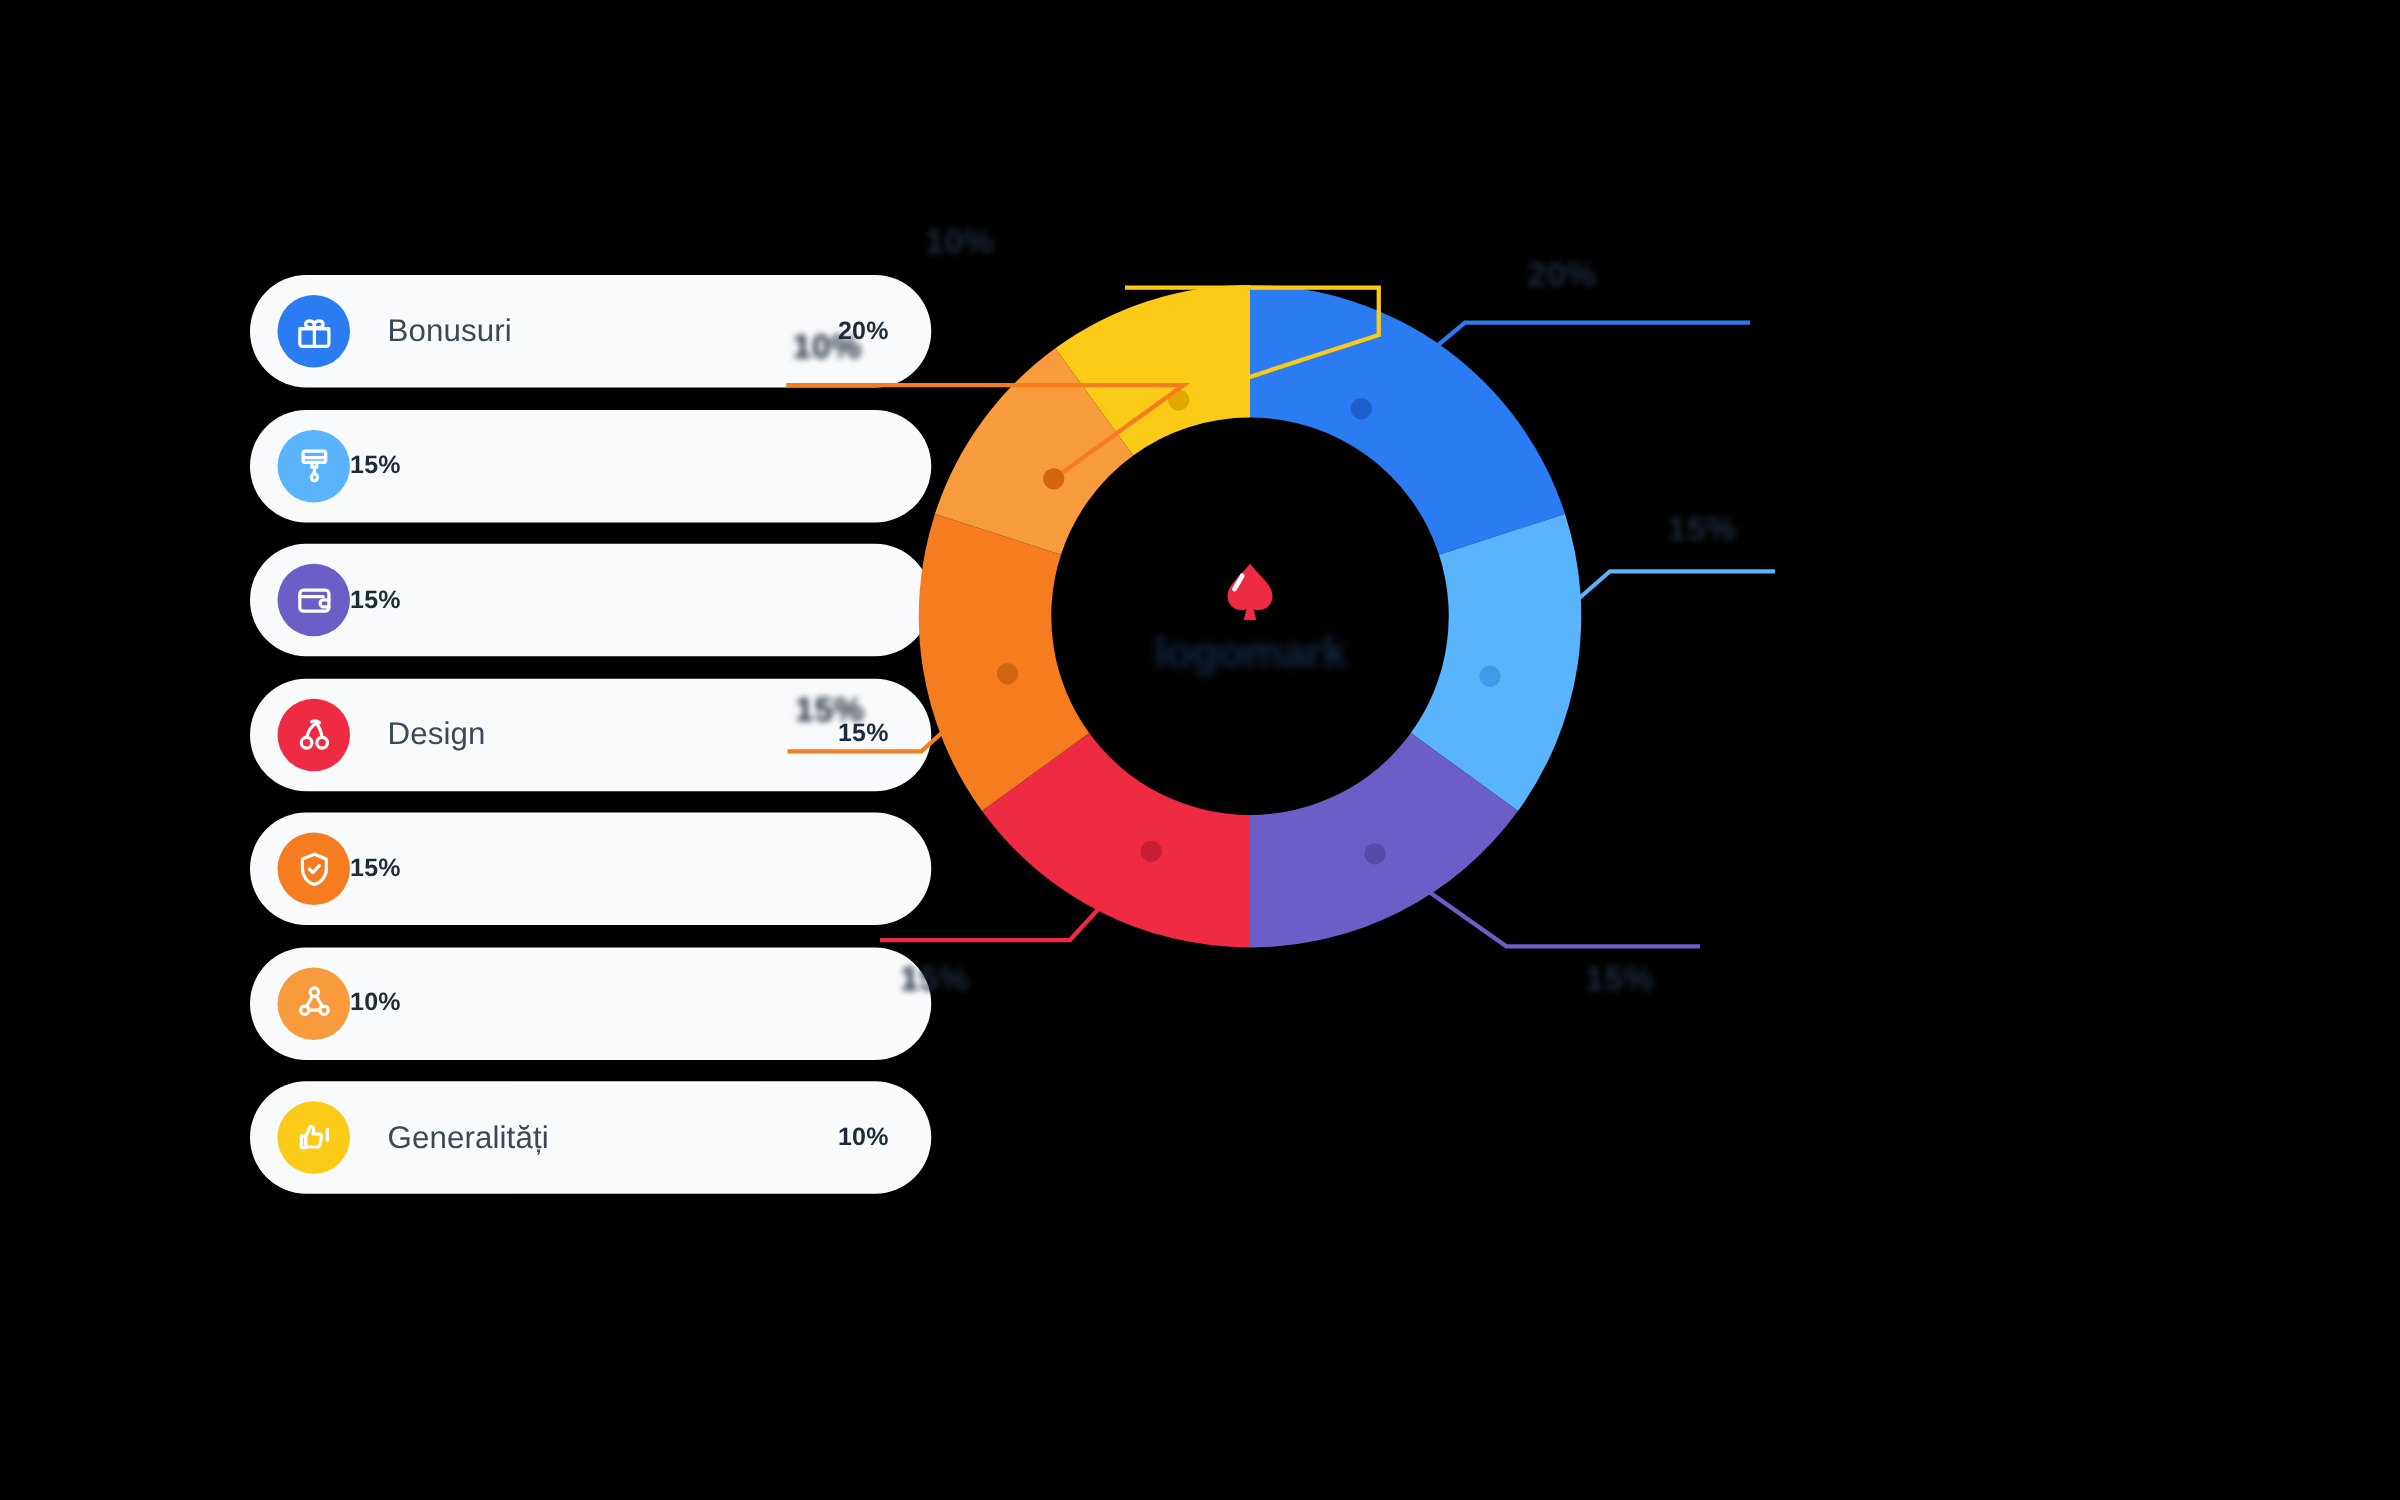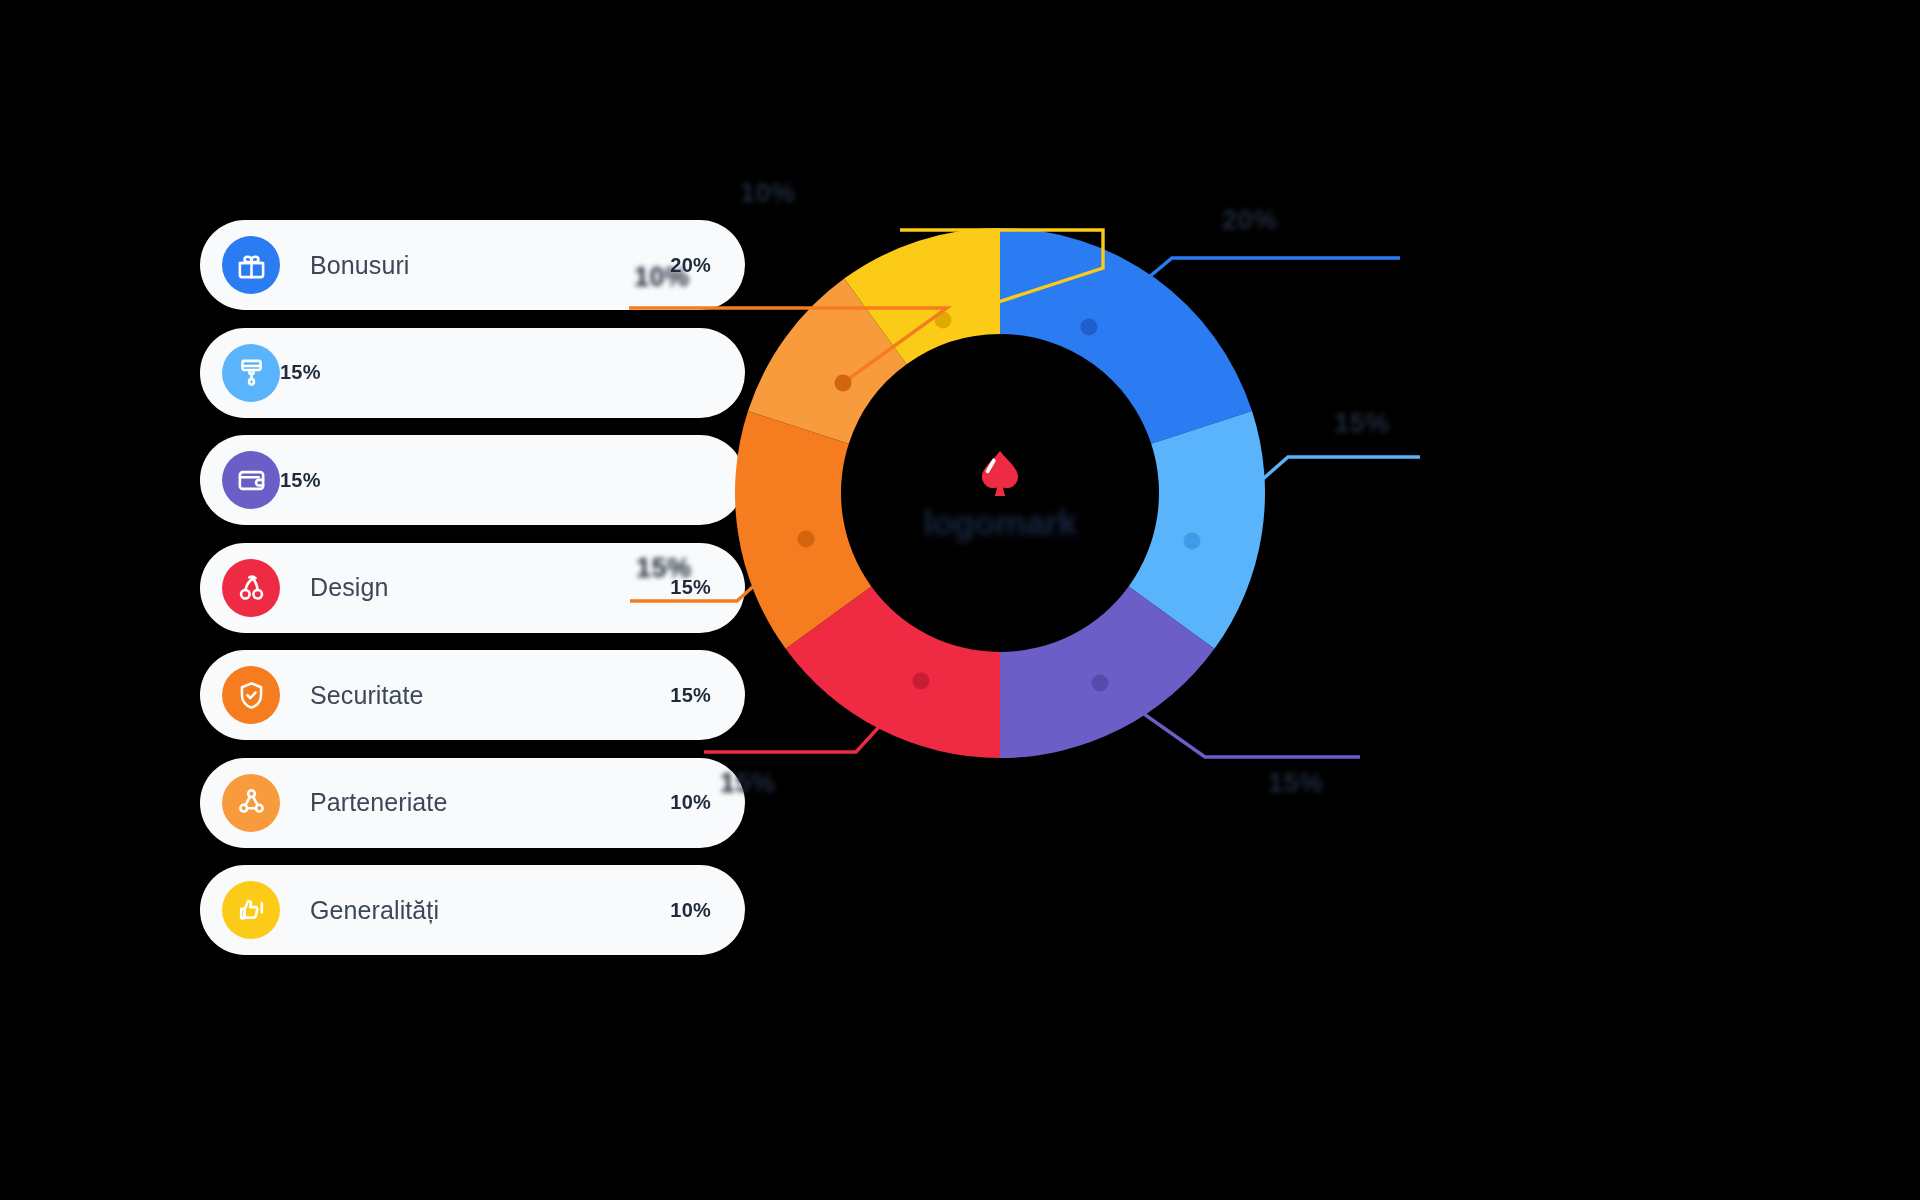--- a/index.html
+++ b/index.html
@@ -109,36 +109,34 @@
       <span class="legend-value">15%</span>
     </div>
 
     <div class="legend-row">
       <span class="legend-icon" style="background:#F57C1F">
         <svg viewBox="0 0 24 24" fill="none" stroke="#fff" stroke-width="2" stroke-linecap="round" stroke-linejoin="round">
           <path d="M12 2.6 4.6 5.6v6c0 4.7 3.1 8.4 7.4 9.8 4.3-1.4 7.4-5.1 7.4-9.8v-6z"></path>
           <path d="M8.9 11.8l2.1 2.2 4.1-4.3"></path>
         </svg>
       </span>
-      <span class="legend-label">Securitate</span>
       <span class="legend-value">15%</span>
     </div>
 
     <div class="legend-row">
       <span class="legend-icon" style="background:#F89B3C">
         <svg viewBox="0 0 24 24" fill="none" stroke="#fff" stroke-width="2" stroke-linecap="round" stroke-linejoin="round">
           <circle cx="12" cy="5.2" r="2.6"></circle>
             <circle cx="6" cy="16.4" r="2.6"></circle>
             <circle cx="18" cy="16.4" r="2.6"></circle>
           <path d="M10.7 7.6 7.3 14"></path>
             <path d="M13.3 7.6 16.7 14"></path>
             <path d="M8.6 16.4h6.8"></path>
         </svg>
       </span>
-      <span class="legend-label">Parteneriate</span>
       <span class="legend-value">10%</span>
     </div>
 
     <div class="legend-row">
       <span class="legend-icon" style="background:#FBCB17">
         <svg viewBox="0 0 24 24" fill="none" stroke="#fff" stroke-width="2" stroke-linecap="round" stroke-linejoin="round">
           <path d="M4 10.6h2.6v7.3H4z"></path>
           <path d="M6.6 11.3 9.4 4.8c1.5-.2 2.4.6 2.2 2l-.5 2.6h3.7c1.1 0 1.8.9 1.6 2l-1 4.6c-.2.9-.9 1.5-1.8 1.5H6.6z"></path>
           <path d="M20 6.5v6.8"></path>
         </svg>

